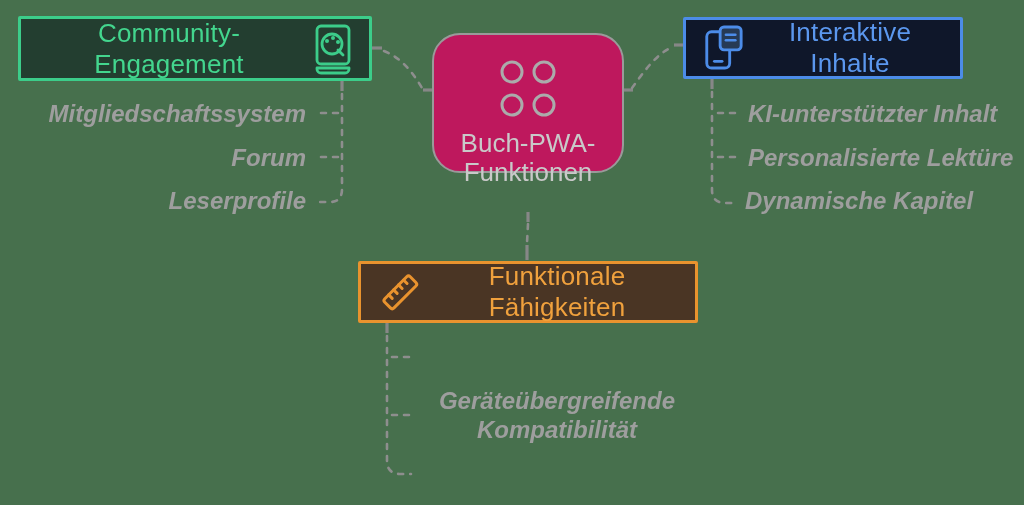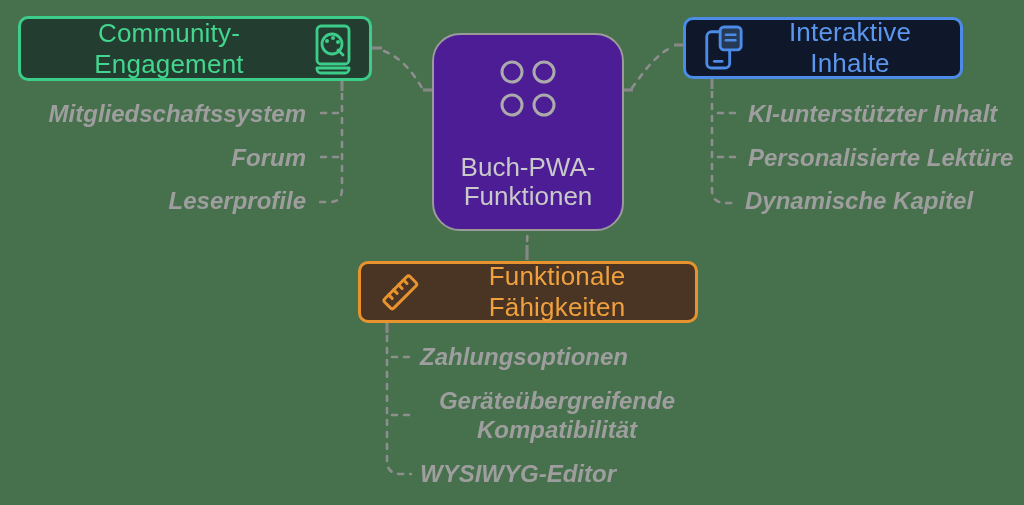--- a/index.html
+++ b/index.html
@@ -9,36 +9,36 @@
     font-family:"Liberation Sans", sans-serif;
     position:relative;overflow:hidden;
   }
   .canvas{position:absolute;inset:0;width:1024px;height:505px;}
   svg.connectors{position:absolute;left:0;top:0;width:1024px;height:505px;pointer-events:none;}
   .dash{stroke:#8e8e8e;stroke-width:2.6;fill:none;stroke-dasharray:5 7;stroke-linecap:round;}
   .stub{stroke:#878787;stroke-width:3.2;fill:none;stroke-linecap:butt;}
 
   .node{
     position:absolute;display:flex;align-items:center;gap:12px;
-    border-radius:10px;box-sizing:border-box;padding:0 16px;
+    border-radius:2px;box-sizing:border-box;padding:0 16px;
   }
   .node .label{flex:1;text-align:center;font-size:26px;letter-spacing:.2px;}
   .node .icon{flex:0 0 auto;display:flex;align-items:center;justify-content:center;}
 
   .node.green{left:18px;top:16px;width:354px;height:65px;background:#233e30;border:3px solid #3ccd8a;}
   .node.green .label{color:#43d68e;}
   .node.blue{left:683px;top:17px;width:280px;height:62px;background:#0f172a;border:3px solid #4c8ce8;}
   .node.blue .label{color:#5b97ee;}
   .node.orange{left:358px;top:261px;width:340px;height:62px;background:#4a3524;border:3px solid #e9932e;}
   .node.orange .label{color:#f0a13d;}
 
   .center-node{
-    position:absolute;left:432px;top:33px;width:192px;height:198px;
-    background:#4c1d95;border:2.5px solid #9a9a9a;border-radius:28px;
-    box-sizing:border-box;display:flex;flex-direction:column;align-items:center;gap:24px;
+    position:absolute;left:432px;top:33px;width:192px;height:140px;
+    background:#be185d;border:2.5px solid #9a9a9a;border-radius:28px;
+    box-sizing:border-box;display:flex;flex-direction:column;align-items:center;
   }
   .center-node .icon{margin-top:24px;}
   .center-node .label{
     margin-top:6px;color:#c9c9c9;font-size:26px;line-height:29px;text-align:center;
   }
 
   .leaf{
     position:absolute;color:#9e9e9e;font-weight:bold;font-size:24px;line-height:29px;
     white-space:nowrap;
     font-style:italic;
@@ -149,17 +149,15 @@
   </div>
 
   <div class="leaf col-left" style="left:20px;top:99px;width:286px;">Mitgliedschaftssystem</div>
   <div class="leaf col-left" style="left:20px;top:143px;width:286px;">Forum</div>
   <div class="leaf col-left" style="left:20px;top:186px;width:286px;">Leserprofile</div>
 
   <div class="leaf" style="left:748px;top:99px;">KI-unterstützter Inhalt</div>
   <div class="leaf" style="left:748px;top:143px;">Personalisierte Lektüre</div>
   <div class="leaf" style="left:745px;top:186px;">Dynamische Kapitel</div>
 
-  <div class="leaf" style="left:420px;top:342px;">Zahlungsoptionen</div>
   <div class="leaf wrap" style="left:416px;top:386px;width:238px;">Geräteübergreifende Kompatibilität</div>
-  <div class="leaf" style="left:420px;top:459px;">WYSIWYG-Editor</div>
 
 </div>
 
 </body></html>

